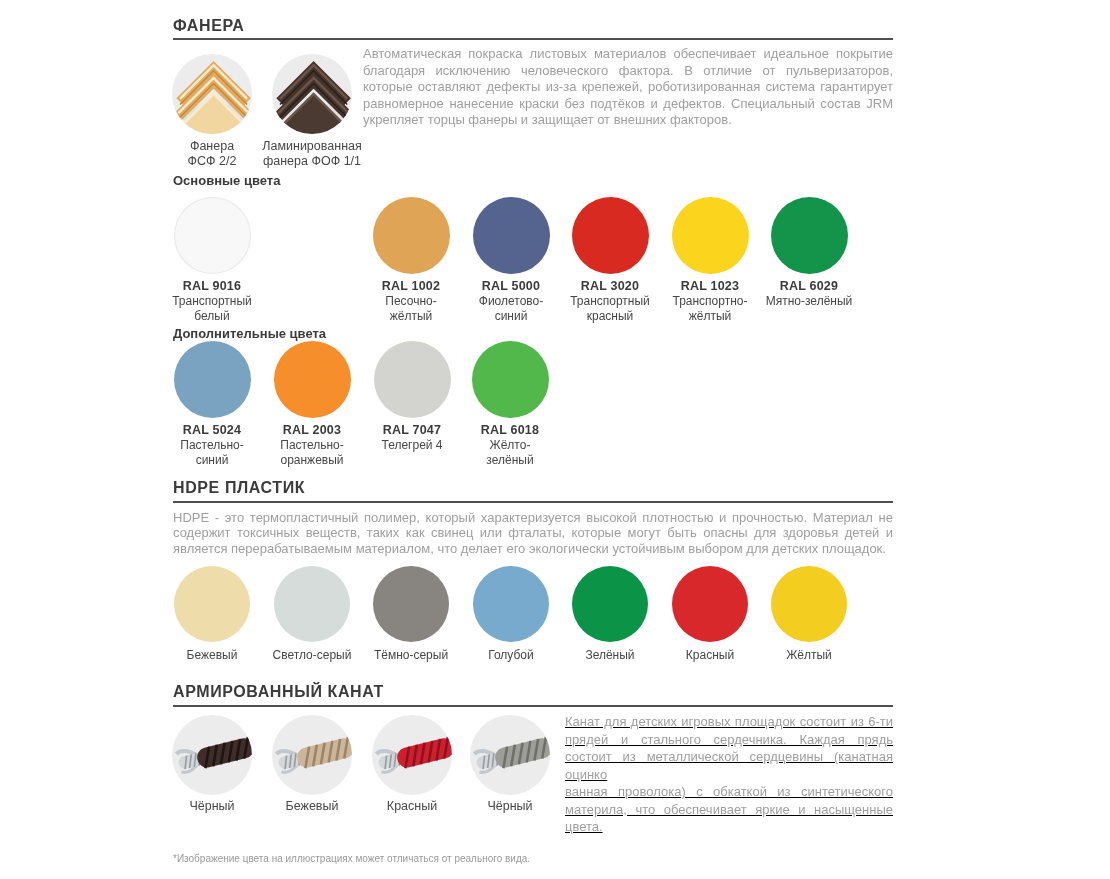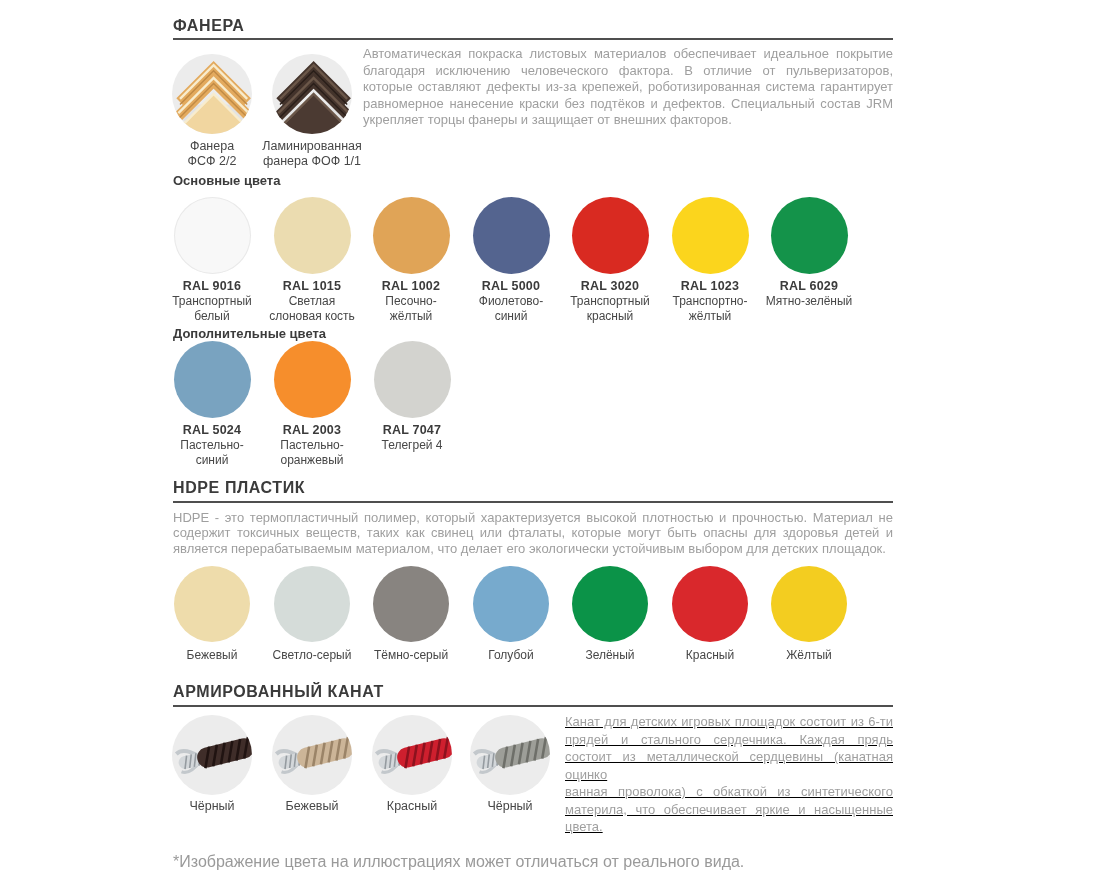--- a/index.html
+++ b/index.html
@@ -14,21 +14,21 @@
   .para.rope{line-height:17.5px;}
   .group-label{font-size:13px;font-weight:bold;color:#3b3b3b;}
   .sw{position:absolute;width:110px;text-align:center;}
   .sw-circle{width:77px;height:77px;border-radius:50%;margin:0 auto;}
   .sw-circle.ringed{box-shadow:inset 0 0 0 1px #e9e9e9;}
   .sw-circle.sm{width:76px;height:76px;}
   .sw-code{margin-top:5px;font-weight:bold;font-size:12.5px;color:#3b3b3b;letter-spacing:.2px;}
   .sw-name{font-size:12px;color:#474747;line-height:14.5px;white-space:pre-line;margin-top:1px;}
   .fig-label{font-size:12.5px;color:#474747;line-height:15px;white-space:pre-line;text-align:center;}
   .circ-icon{width:80px;height:80px;display:block;}
-  .foot{font-size:16px;color:#9a9a9a;}
+  .foot{font-size:10px;color:#9a9a9a;}
 </style>
 </head>
 <body>
 
 <div class="page">
   <div class="content">
 
     <div class="abs section-title" style="left:0;top:9px;">ФАНЕРА</div>
     <div class="abs rule" style="left:0;top:30px;width:720px;"></div>
 
@@ -79,26 +79,20 @@
     <p class="abs para" style="left:190px;top:38px;width:530px;">Автоматическая покраска листовых материалов обеспечивает идеальное покрытие благодаря исключению человеческого фактора. В отличие от пульверизаторов, которые оставляют дефекты из-за крепежей, роботизированная система гарантирует равномерное нанесение краски без подтёков и дефектов. Специальный состав JRM укрепляет торцы фанеры и защищает от внешних факторов.</p>
 
     <div class="abs group-label" style="left:0;top:165px;">Основные цвета</div>
 
     <div class="sw" style="left:-16px;top:189px;">
       <div class="sw-circle ringed" style="background: rgb(248, 248, 248);"></div>
       <div class="sw-code">RAL 9016</div>
       <div class="sw-name">Транспортный
 белый</div>
     </div>
-    <div class="sw" style="left:84px;top:189px;">
-      <div class="sw-circle" style="background: rgb(235, 220, 176);"></div>
-      <div class="sw-code">RAL 1015</div>
-      <div class="sw-name">Светлая
-слоновая кость</div>
-    </div>
     <div class="sw" style="left:183px;top:189px;">
       <div class="sw-circle" style="background: rgb(224, 164, 87);"></div>
       <div class="sw-code">RAL 1002</div>
       <div class="sw-name">Песочно-
 жёлтый</div>
     </div>
     <div class="sw" style="left:283px;top:189px;text-align:center;">
       <div class="sw-circle" style="background: rgb(84, 100, 143);"></div>
       <div class="sw-code">RAL 5000</div>
       <div class="sw-name">Фиолетово-
@@ -134,20 +128,26 @@
       <div class="sw-circle" style="background: rgb(246, 142, 44);"></div>
       <div class="sw-code">RAL 2003</div>
       <div class="sw-name">Пастельно-
 оранжевый</div>
     </div>
     <div class="sw" style="left:184px;top:333px;">
       <div class="sw-circle" style="background: rgb(211, 211, 207);"></div>
       <div class="sw-code">RAL 7047</div>
       <div class="sw-name">Телегрей 4</div>
     </div>
+    <div class="sw" style="left:282px;top:333px;">
+      <div class="sw-circle" style="background: rgb(82, 184, 76);"></div>
+      <div class="sw-code">RAL 6018</div>
+      <div class="sw-name">Жёлто-
+зелёный</div>
+    </div>
 
     <div class="abs section-title" style="left:0;top:471px;">HDPE ПЛАСТИК</div>
     <div class="abs rule" style="left:0;top:493px;width:720px;"></div>
     <p class="abs para tight" style="left:0;top:502px;width:720px;">HDPE - это термопластичный полимер, который характеризуется высокой плотностью и прочностью. Материал не содержит токсичных веществ, таких как свинец или фталаты, которые могут быть опасны для здоровья детей и является перерабатываемым материалом, что делает его экологически устойчивым выбором для детских площадок.</p>
 
     <div class="sw" style="left:-16px;top:558px;">
       <div class="sw-circle sm" style="background: rgb(238, 220, 171);"></div>
       <div class="sw-name" style="margin-top:6px;">Бежевый</div>
     </div>
     <div class="sw" style="left:84px;top:558px;">

